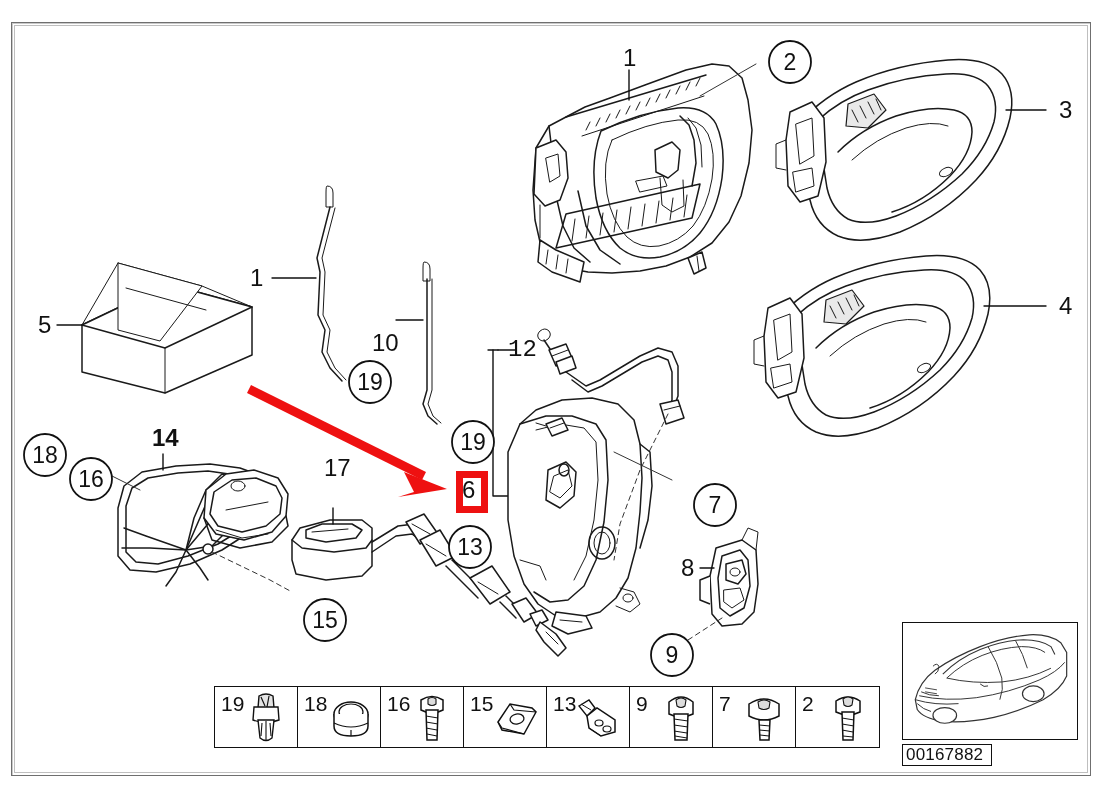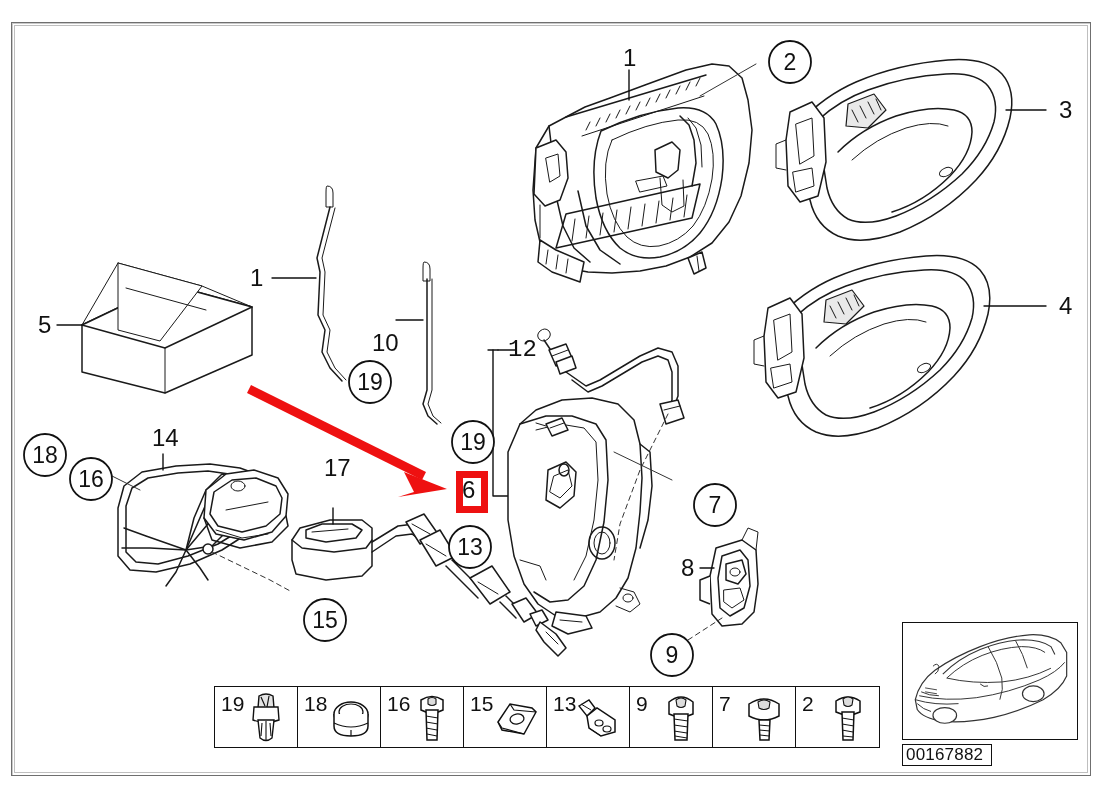--- a/index.html
+++ b/index.html
@@ -380,21 +380,21 @@
   <div class="num" style="left:38px;top:313px;">5</div>
 
   <div class="num" style="left:462px;top:478px;">6</div>
   <div class="cnum" style="left:693px;top:483px;">7</div>
   <div class="num" style="left:681px;top:556px;">8</div>
   <div class="cnum" style="left:650px;top:633px;">9</div>
   <div class="num" style="left:372px;top:308px;margin-top:23px;">10</div>
   <div class="num" style="left:250px;top:266px;">1</div>
   <div class="num" style="left:508px;top:338px;font-family:Liberation Mono, monospace;">12</div>
   <div class="cnum" style="left:448px;top:525px;">13</div>
-  <div class="num" style="left:152px;top:426px;">14</div>
+  <div class="num" style="left:152px;top:426px;font-weight:bold;">14</div>
   <div class="cnum" style="left:303px;top:598px;">15</div>
   <div class="cnum" style="left:69px;top:457px;">16</div>
   <div class="num" style="left:324px;top:456px;">17</div>
   <div class="cnum" style="left:23px;top:433px;">18</div>
   <div class="cnum" style="left:348px;top:360px;">19</div>
   <div class="cnum" style="left:451px;top:420px;">19</div>
 
   <div class="redbox" style="left:456px;top:471px;width:32px;height:42px;"></div>
 
   <div class="legend">

